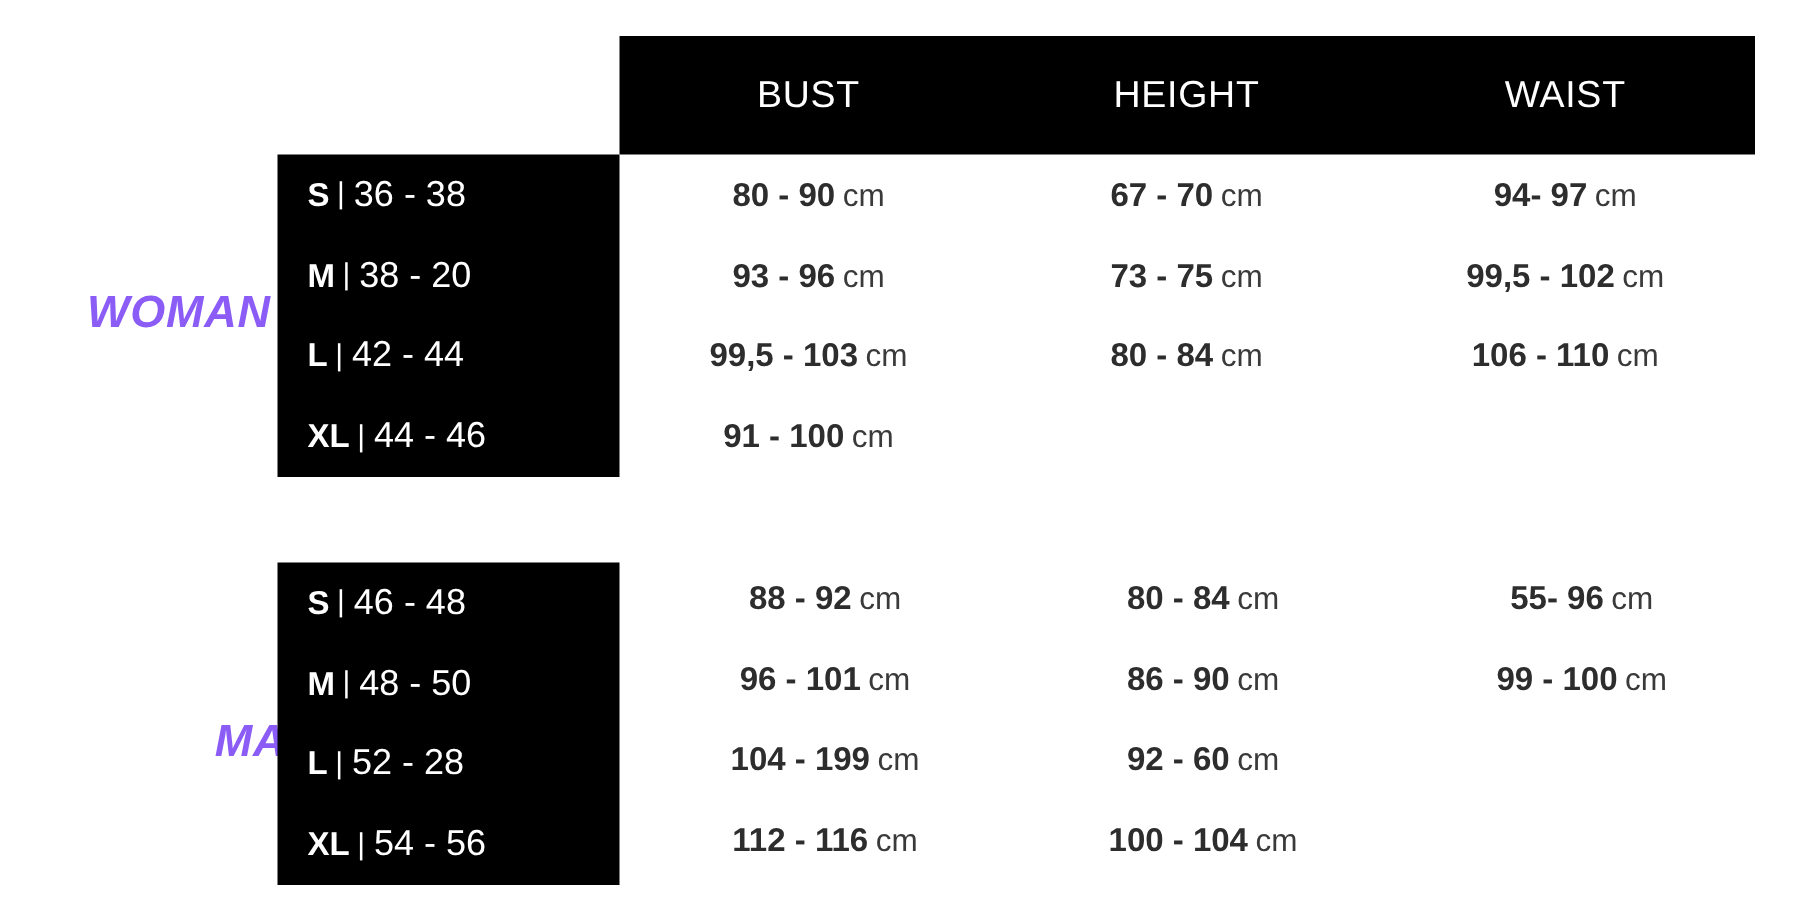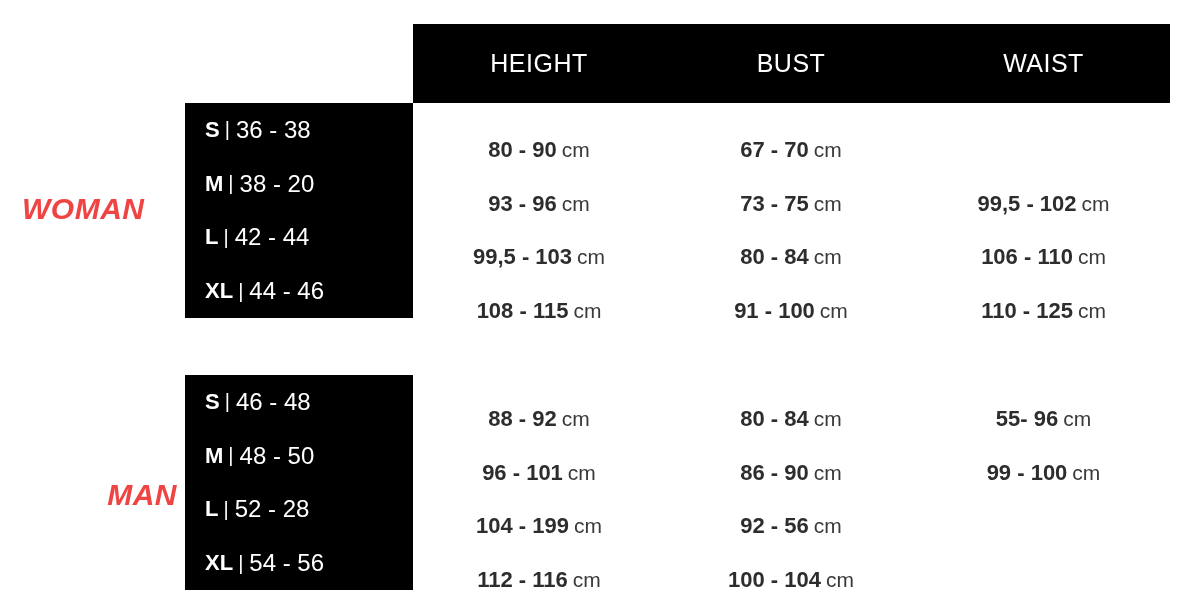--- a/index.html
+++ b/index.html
@@ -71,34 +71,35 @@
     font-weight: 400;
     font-size: 24px;
   }
 
   
   .group-label {
     position: absolute;
     font-style: italic;
     font-weight: bold;
     font-size: 30px;
-    color: #ef4444;
+    color: #8b5cf6;
     letter-spacing: 0.5px;
+    margin-left: 36px;
   }
   .group-woman { left: 22px; top: 192px; width: 155px; text-align: left; }
   .group-man   { left: 22px; top: 478px; width: 155px; text-align: right; }
 
   
   .meas-grid {
     position: absolute;
     left: 413px;
     width: 757px;
   }
-  .meas-grid.woman { top: 103px; margin-top: 20px; }
-  .meas-grid.man   { top: 392px; }
+  .meas-grid.woman { top: 103px; }
+  .meas-grid.man   { top: 372px; padding-left: 11px; }
 
   .meas-row {
     display: flex;
     height: 53.75px;
     align-items: center;
   }
   .meas-cell {
     text-align: center;
     font-size: 22px;
     color: #3a3a3a;
@@ -112,22 +113,22 @@
     font-weight: normal;
     color: #3a3a3a;
     margin-left: 5px;
     font-size: 21px;
   }
 </style>
 </head>
 <body>
 
 <div class="header-band">
+  <div class="header-cell col-bust">BUST</div>
   <div class="header-cell col-height">HEIGHT</div>
-  <div class="header-cell col-bust">BUST</div>
   <div class="header-cell col-waist">WAIST</div>
 </div>
 
 <div class="group-label group-woman">WOMAN</div>
 
 <div class="size-block woman">
   <div class="size-row">
     <span class="size-code">S</span>
     <span class="size-sep">|</span>
     <span class="size-range">36 - 38</span>
@@ -146,35 +147,34 @@
     <span class="size-code">XL</span>
     <span class="size-sep">|</span>
     <span class="size-range">44 - 46</span>
   </div>
 </div>
 
 <div class="meas-grid woman">
   <div class="meas-row">
     <div class="meas-cell col-height"><span class="val">80 - 90</span><span class="unit">cm</span></div>
     <div class="meas-cell col-bust"><span class="val">67 - 70</span><span class="unit">cm</span></div>
+    <div class="meas-cell col-waist"><span class="val">94- 97</span><span class="unit">cm</span></div>
   </div>
   <div class="meas-row">
     <div class="meas-cell col-height"><span class="val">93 - 96</span><span class="unit">cm</span></div>
     <div class="meas-cell col-bust"><span class="val">73 - 75</span><span class="unit">cm</span></div>
     <div class="meas-cell col-waist"><span class="val">99,5 - 102</span><span class="unit">cm</span></div>
   </div>
   <div class="meas-row">
     <div class="meas-cell col-height"><span class="val">99,5 - 103</span><span class="unit">cm</span></div>
     <div class="meas-cell col-bust"><span class="val">80 - 84</span><span class="unit">cm</span></div>
     <div class="meas-cell col-waist"><span class="val">106 - 110</span><span class="unit">cm</span></div>
   </div>
   <div class="meas-row">
-    <div class="meas-cell col-height"><span class="val">108 - 115</span><span class="unit">cm</span></div>
     <div class="meas-cell col-bust"><span class="val">91 - 100</span><span class="unit">cm</span></div>
-    <div class="meas-cell col-waist"><span class="val">110 - 125</span><span class="unit">cm</span></div>
   </div>
 </div>
 
 <div class="group-label group-man">MAN</div>
 
 <div class="size-block man">
   <div class="size-row">
     <span class="size-code">S</span>
     <span class="size-sep">|</span>
     <span class="size-range">46 - 48</span>
@@ -202,19 +202,19 @@
     <div class="meas-cell col-bust"><span class="val">80 - 84</span><span class="unit">cm</span></div>
     <div class="meas-cell col-waist"><span class="val">55- 96</span><span class="unit">cm</span></div>
   </div>
   <div class="meas-row">
     <div class="meas-cell col-height"><span class="val">96 - 101</span><span class="unit">cm</span></div>
     <div class="meas-cell col-bust"><span class="val">86 - 90</span><span class="unit">cm</span></div>
     <div class="meas-cell col-waist"><span class="val">99 - 100</span><span class="unit">cm</span></div>
   </div>
   <div class="meas-row">
     <div class="meas-cell col-height"><span class="val">104 - 199</span><span class="unit">cm</span></div>
-    <div class="meas-cell col-bust"><span class="val">92 - 56</span><span class="unit">cm</span></div>
+    <div class="meas-cell col-bust"><span class="val">92 - 60</span><span class="unit">cm</span></div>
   </div>
   <div class="meas-row">
     <div class="meas-cell col-height"><span class="val">112 - 116</span><span class="unit">cm</span></div>
     <div class="meas-cell col-bust"><span class="val">100 - 104</span><span class="unit">cm</span></div>
   </div>
 </div>
 
 </body></html>

